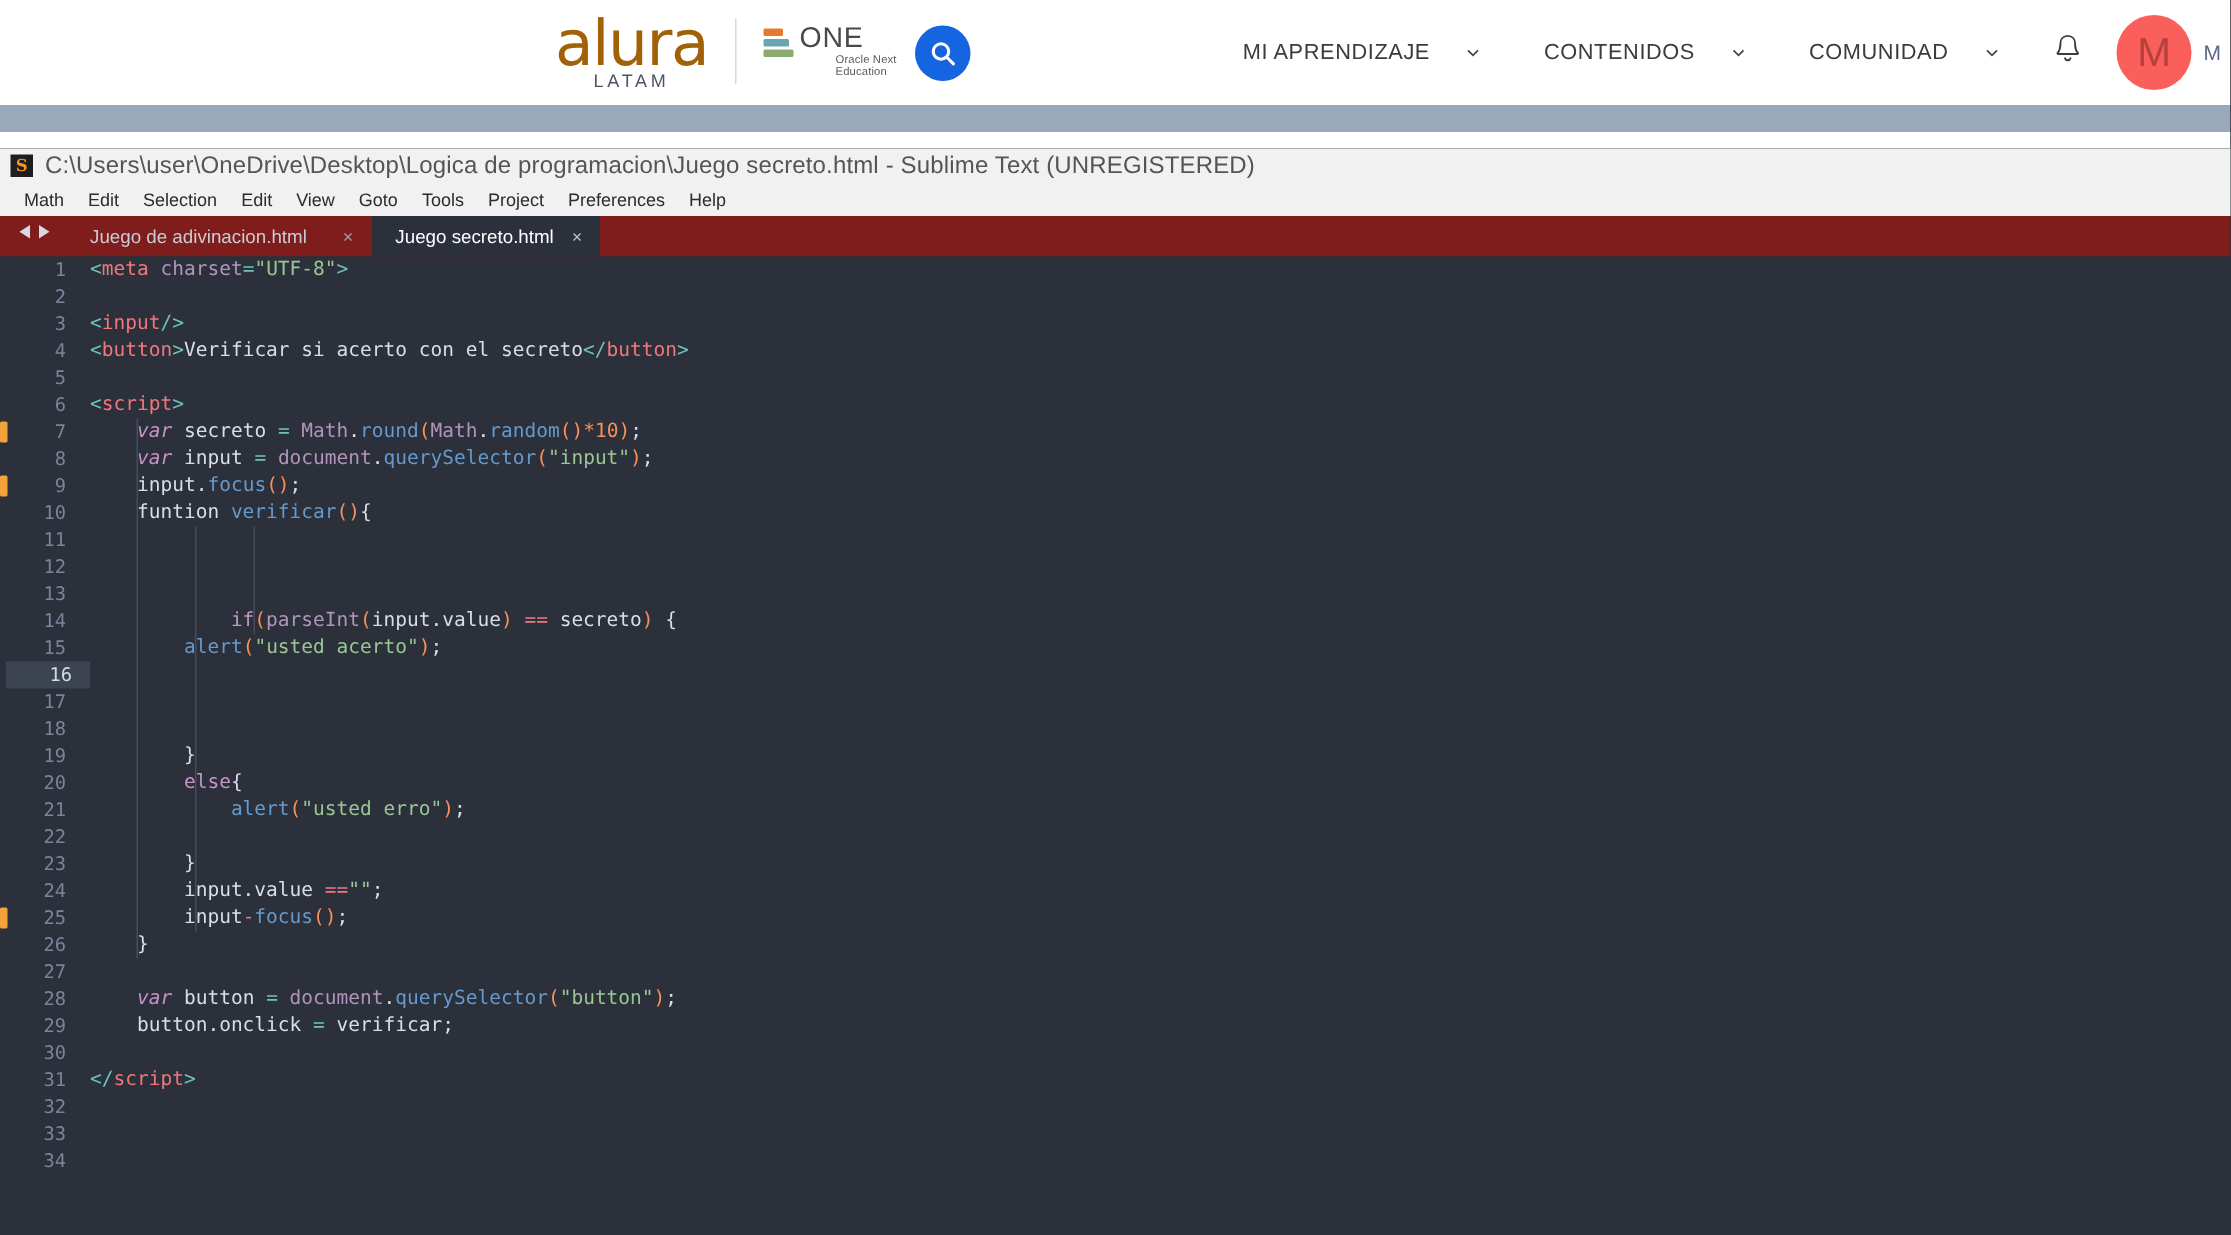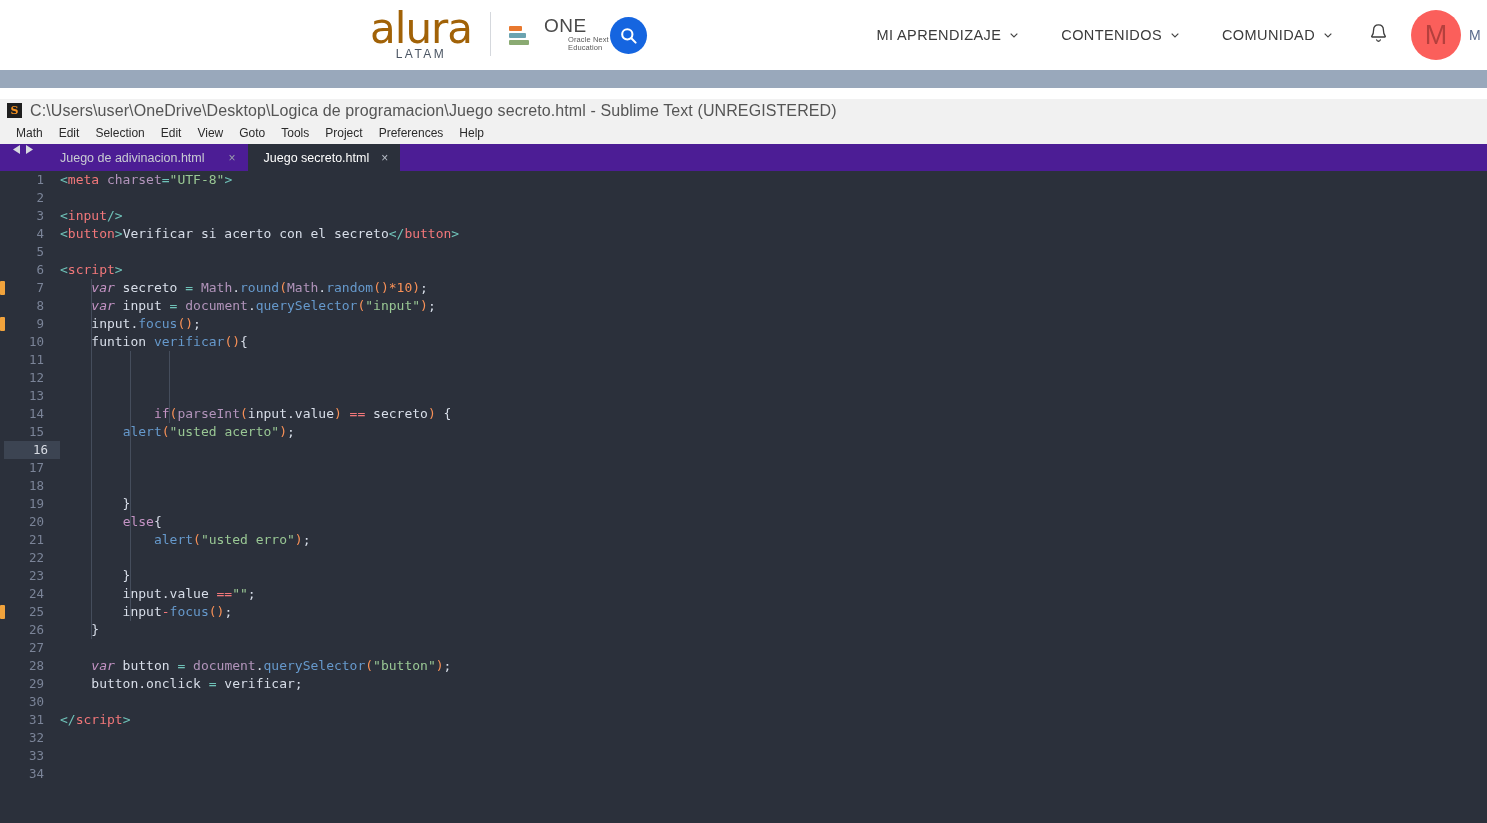--- a/index.html
+++ b/index.html
@@ -28,41 +28,41 @@
     font-size: 42px; font-weight: 400; color: #a16207;
     letter-spacing: -1px; font-family: "DejaVu Sans", sans-serif;
   }
   .alura-sub {
     font-size: 12px; color: #4b5563; letter-spacing: 2.5px;
     margin-top: -2px; font-family: "Liberation Sans", sans-serif;
   }
   .brand-sep {
     width: 1px; height: 44px; background: #d5d8dd; margin: 0 18px;
   }
-  .one-logo { display: flex; align-items: center; gap: 15px; }
+  .one-logo { display: flex; align-items: flex-start; gap: 4px; }
   .one-bars { display: flex; flex-direction: column; gap: 2px; padding-top: 3px; }
   .one-bars i { display: block; height: 5px; border-radius: 1px; }
   .one-bars i:nth-child(1) { width: 13px; background: #e8782e; }
   .one-bars i:nth-child(2) { width: 17px; background: #6ba3b0; }
   .one-bars i:nth-child(3) { width: 20px; background: #8aaa72; }
   .one-text { display: flex; flex-direction: column; line-height: 1.05; }
   .one-title { font-size: 19px; color: #4a4a4a; letter-spacing: .5px; }
   .one-tag { font-size: 7.5px; color: #5a5a5a; letter-spacing: .1px; padding-left: 24px; }
   .search-btn {
     position: absolute; left: 610px; top: 17px;
     width: 37px; height: 37px; border-radius: 50%;
     background: #1565e0; border: none; cursor: pointer;
     display: flex; align-items: center; justify-content: center;
   }
   .nav {
     position: absolute; right: 0; top: 0; height: 70px;
     display: flex; align-items: center; gap: 0;
   }
   .nav-item {
-    display: flex; align-items: center; gap: 8px;
+    display: flex; align-items: center; gap: 24px;
     font-size: 14.5px; color: #3b3b3b; letter-spacing: .4px;
     padding: 0 21px; cursor: pointer; white-space: nowrap;
   }
   .chev { width: 10px; height: 10px; display: block; }
   .bell { margin: 0 18px 0 14px; cursor: pointer; }
   .avatar {
     width: 50px; height: 50px; border-radius: 50%;
     background: #fb5f5b; color: #b5403d;
     display: flex; align-items: center; justify-content: center;
     font-size: 27px; margin-left: 4px; cursor: pointer;
@@ -98,22 +98,22 @@
 
   .menu-bar {
     height: 22px; background: #f1f1f1;
     display: flex; align-items: center; padding-left: 8px;
   }
   .menu-item {
     font-size: 12px; color: #2b2b2b; padding: 2px 8px; cursor: pointer;
   }
 
   .tab-bar {
-    height: 27px; background: #4c1d95;
-    display: flex; align-items: flex-start; padding-left: 8px;
+    height: 27px; background: #7f1d1d;
+    display: flex; align-items: center; padding-left: 8px;
   }
   .tab-arrows {
     display: flex; align-items: center; gap: 4px;
     padding: 0 10px 7px 4px; cursor: pointer;
   }
   .tab {
     height: 27px; display: flex; align-items: center;
     padding: 0 12px 0 16px; gap: 24px;
     font-size: 12.5px; color: #c9ccd3; cursor: pointer;
   }

